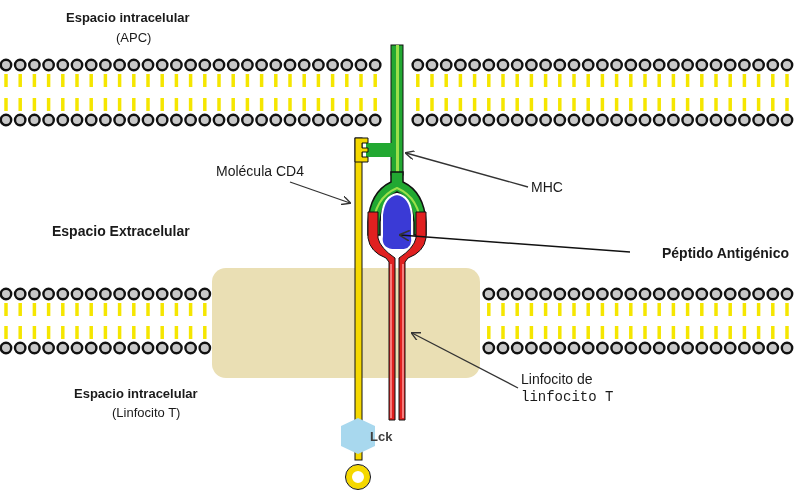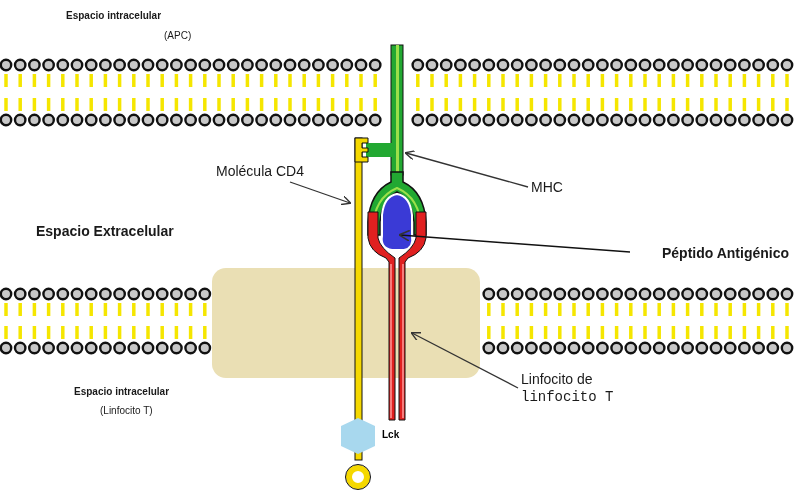--- a/index.html
+++ b/index.html
@@ -1,20 +1,20 @@
 <!DOCTYPE html>
 <html><head>
 <meta charset="utf-8">
 <style>
   html, body { margin: 0; padding: 0; background: #ffffff; }
   body { width: 800px; height: 500px; position: relative; overflow: hidden; font-family: "Liberation Sans", "DejaVu Sans", sans-serif; }
   svg#diagram { position: absolute; left: 0; top: 0; }
   .lbl { position: absolute; color: #1a1a1a; white-space: nowrap; line-height: 1.2; }
   .bold { font-weight: bold; }
-  .sm { font-size: 10px; padding-left: 36px; }
+  .sm { font-size: 13px; padding-left: 36px; }
   .md { font-size: 14px; }
 </style>
 </head>
 <body>
 
 <svg id="diagram" width="800" height="500" viewBox="0 0 800 500">
   <g id="membrane-top">
       <line x1="6" x2="6" y1="74" y2="87" stroke="#f5e600" stroke-width="3.5"></line>
       <line x1="6" x2="6" y1="98" y2="111" stroke="#f5e600" stroke-width="3.5"></line>
       <circle cx="6" cy="65" r="5.2" fill="#c8c8c8" stroke="#111111" stroke-width="2.4"></circle>
@@ -415,23 +415,23 @@
       <path d="M0,0 L10,5 L0,10" fill="none" stroke="#333" stroke-width="1.5"></path>
     </marker>
   </defs>
   <line x1="290" y1="182" x2="350" y2="203" stroke="#333" stroke-width="1.3" marker-end="url(#ah)"></line>
   <line x1="528" y1="187" x2="406" y2="153" stroke="#333" stroke-width="1.3" marker-end="url(#ah)"></line>
   <line x1="630" y1="252" x2="400" y2="235" stroke="#111" stroke-width="1.5" marker-end="url(#ah)"></line>
   <line x1="518" y1="388" x2="412" y2="333" stroke="#333" stroke-width="1.3" marker-end="url(#ah)"></line>
 </svg>
 
 <div class="lbl bold sm" style="left:30px; top:10px;">Espacio intracelular</div>
-<div class="lbl sm" style="left:80px; top:30px;margin-left:48px;">(APC)</div>
-<div class="lbl bold md" style="left:24px; top:223px;padding-left:12px;">Espacio Extracelular</div>
+<div class="lbl sm" style="left:80px; top:30px;">(APC)</div>
+<div class="lbl bold md" style="left:40px; top:223px;padding-left:12px;">Espacio Extracelular</div>
 <div class="lbl bold sm" style="left:38px; top:386px;">Espacio intracelular</div>
-<div class="lbl sm" style="left:64px; top:405px;">(Linfocito T)</div>
+<div class="lbl sm" style="left:76px; top:405px;">(Linfocito T)</div>
 
 <div class="lbl md" style="left:216px; top:163px;">Molécula CD4</div>
 <div class="lbl md" style="left:531px; top:179px;text-align:right;">MHC</div>
 <div class="lbl bold md" style="left:662px; top:245px;">Péptido Antigénico</div>
 <div class="lbl md" style="left:521px; top:371px;">Linfocito de</div>
 <div class="lbl md" style="left:521px; top:389px;font-family:Liberation Mono, monospace;">linfocito T</div>
-<div class="lbl bold sm" style="left:346px; top:429px; color:#000000;">Lck</div>
+<div class="lbl bold sm" style="left:334px; top:429px; color:#404040;">Lck</div>
 
 </body></html>

